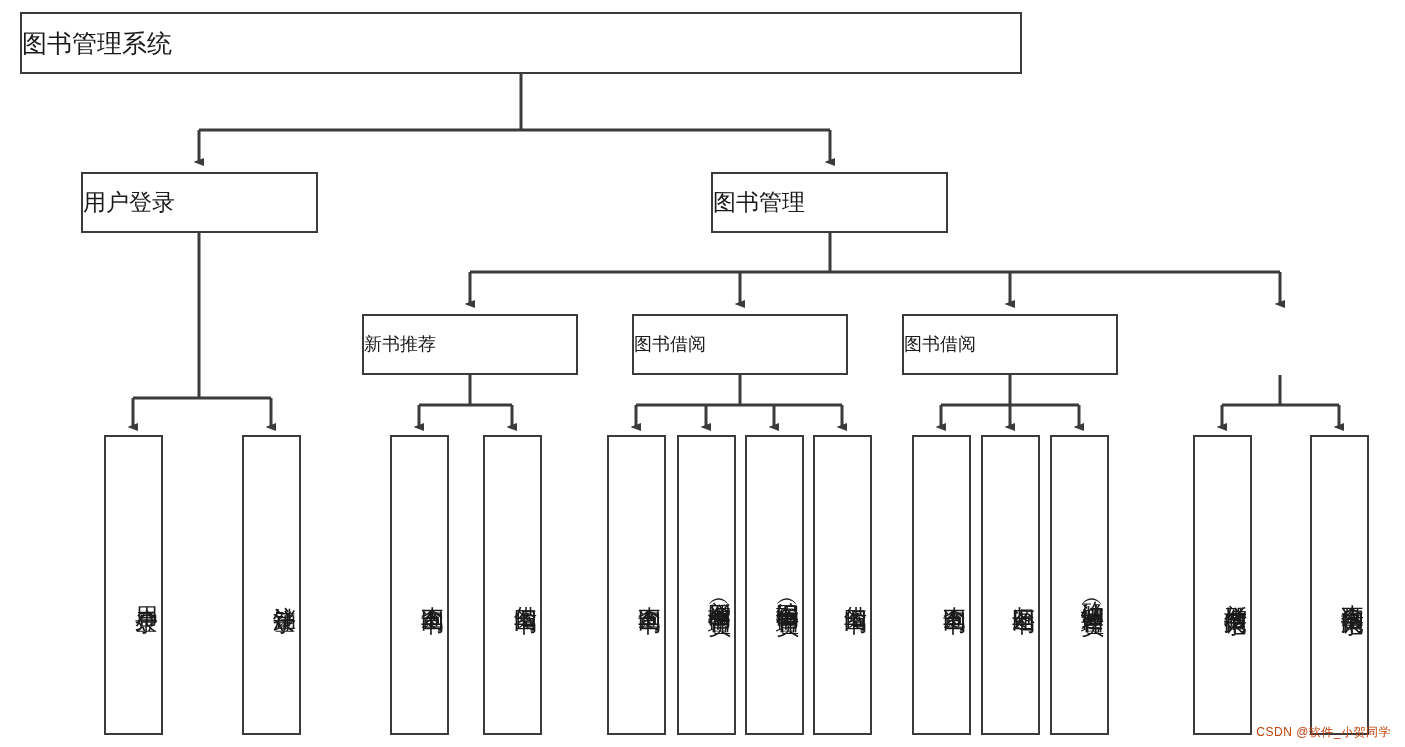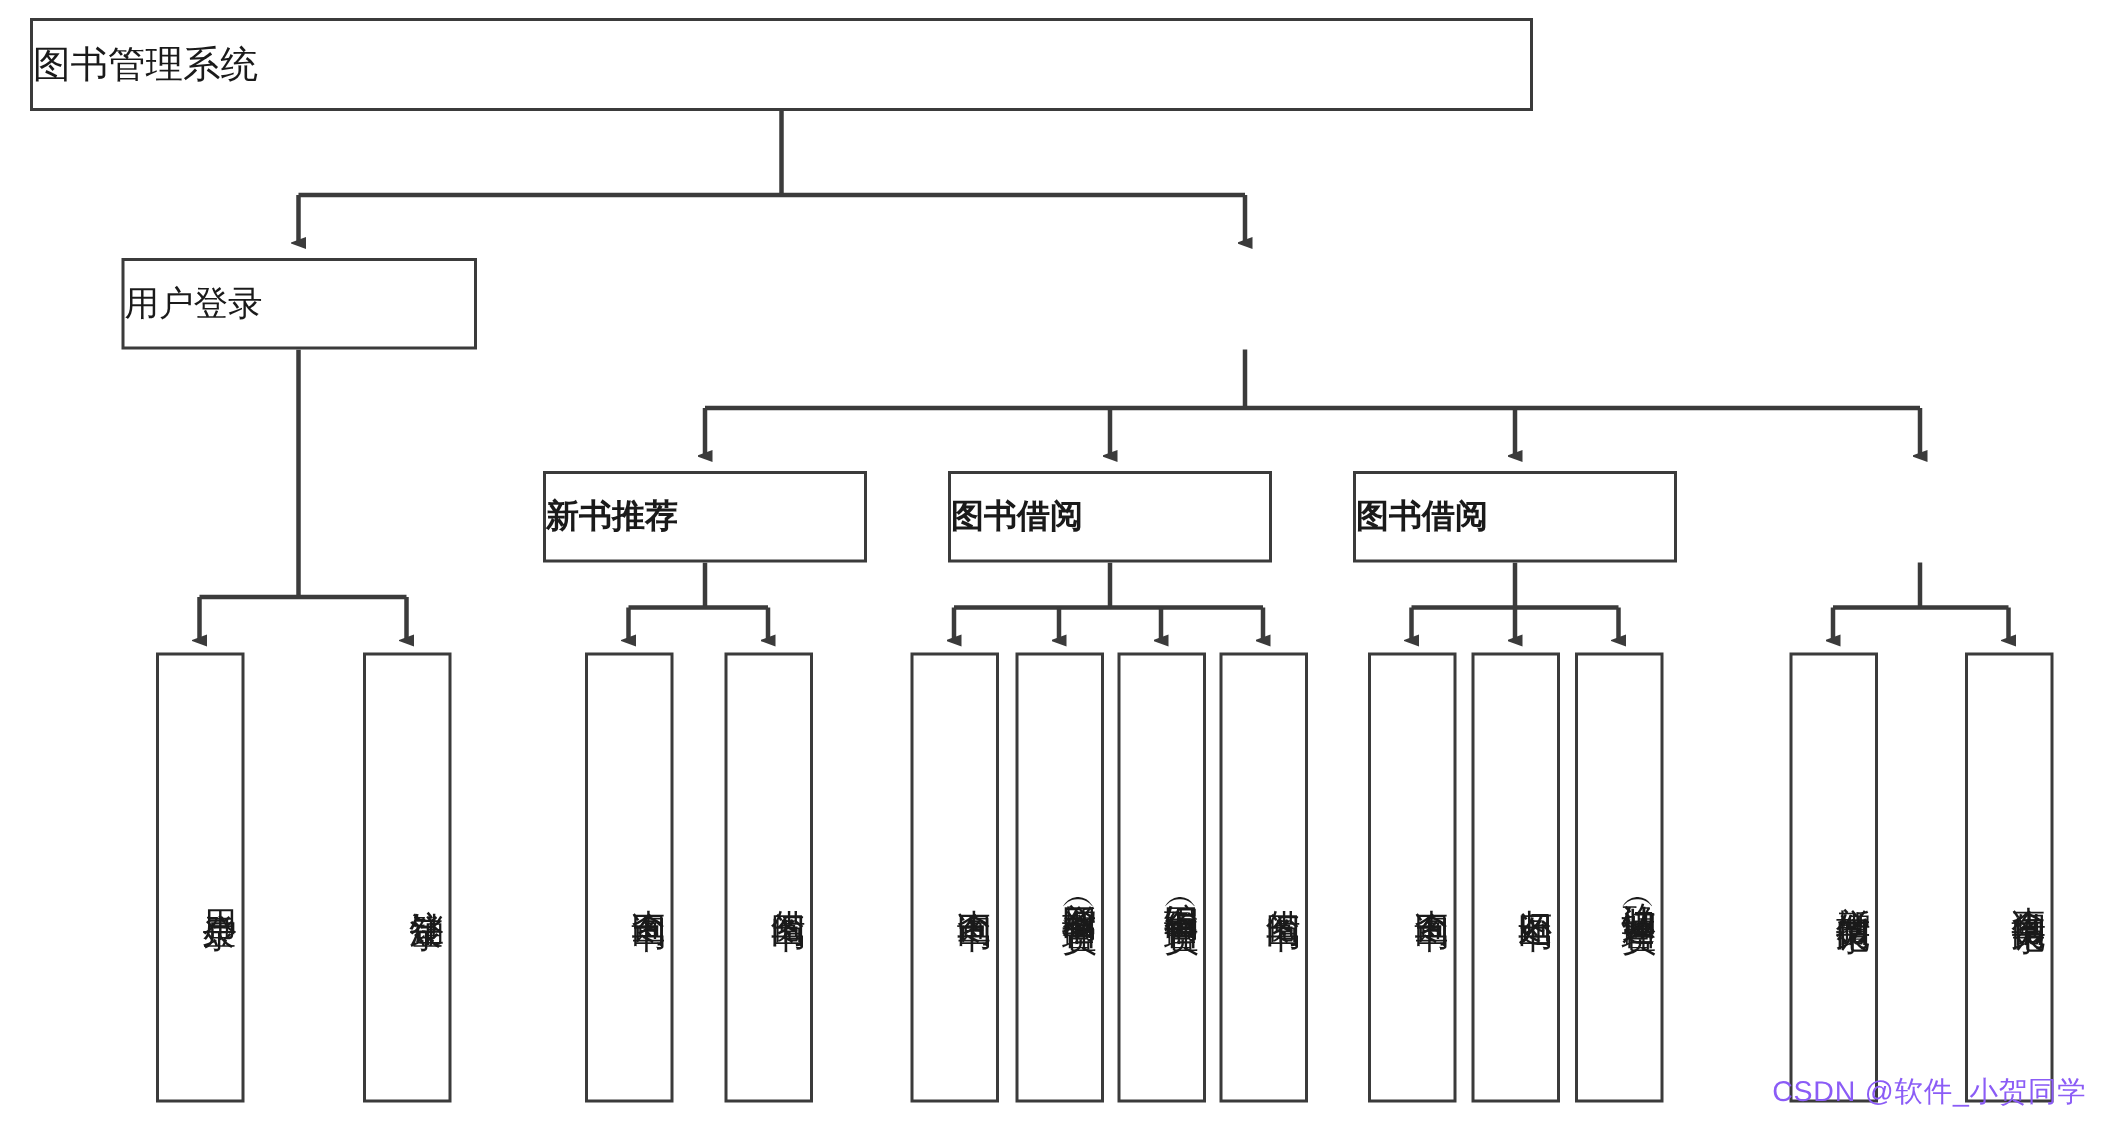--- a/index.html
+++ b/index.html
@@ -37,43 +37,42 @@
     text-align: center;
     line-height: 1.28;
   }
   .node.root {
     font-size: 25px;
   }
   .node.level2 {
     font-size: 23px;
   }
   .node.level3 {
-    font-size: 22px;
-    font-weight: bold;
+    font-size: 18px;
   }
   .node.leaf {
     font-size: 23px;
     writing-mode: vertical-rl;
     text-orientation: upright;
     align-items: flex-start;
     justify-content: center;
     padding-top: 14px;
     letter-spacing: 2px;
   }
   .node.leaf .label {
     display: block;
     writing-mode: vertical-rl;
     text-orientation: upright;
   }
   .watermark {
     position: absolute;
     right: 14px;
     bottom: 6px;
-    font-size: 19px;
-    color: #8b5cf6;
+    font-size: 12px;
+    color: #c2410c;
     white-space: nowrap;
     letter-spacing: 0.5px;
   }
 </style>
 </head>
 <body>
 
 <div id="canvas">
 
   <svg class="connectors" viewBox="0 0 1405 747" xmlns="http://www.w3.org/2000/svg">
@@ -129,20 +128,23 @@
     </g>
   </svg>
 
   <div class="node root" style="left:20px; top:12px; width:1002px; height:62px;">
     <span class="label">图书管理系统</span>
   </div>
 
   <div class="node level2" style="left:81px; top:172px; width:237px; height:61px;">
     <span class="label">用户登录</span>
   </div>
+  <div class="node level2" style="left:711px; top:172px; width:237px; height:61px;">
+    <span class="label">图书管理</span>
+  </div>
 
   <div class="node level3" style="left:362px; top:314px; width:216px; height:61px;">
     <span class="label">新书推荐</span>
   </div>
   <div class="node level3" style="left:632px; top:314px; width:216px; height:61px;">
     <span class="label">图书借阅</span>
   </div>
   <div class="node level3" style="left:902px; top:314px; width:216px; height:61px;">
     <span class="label">图书借阅</span>
   </div>

